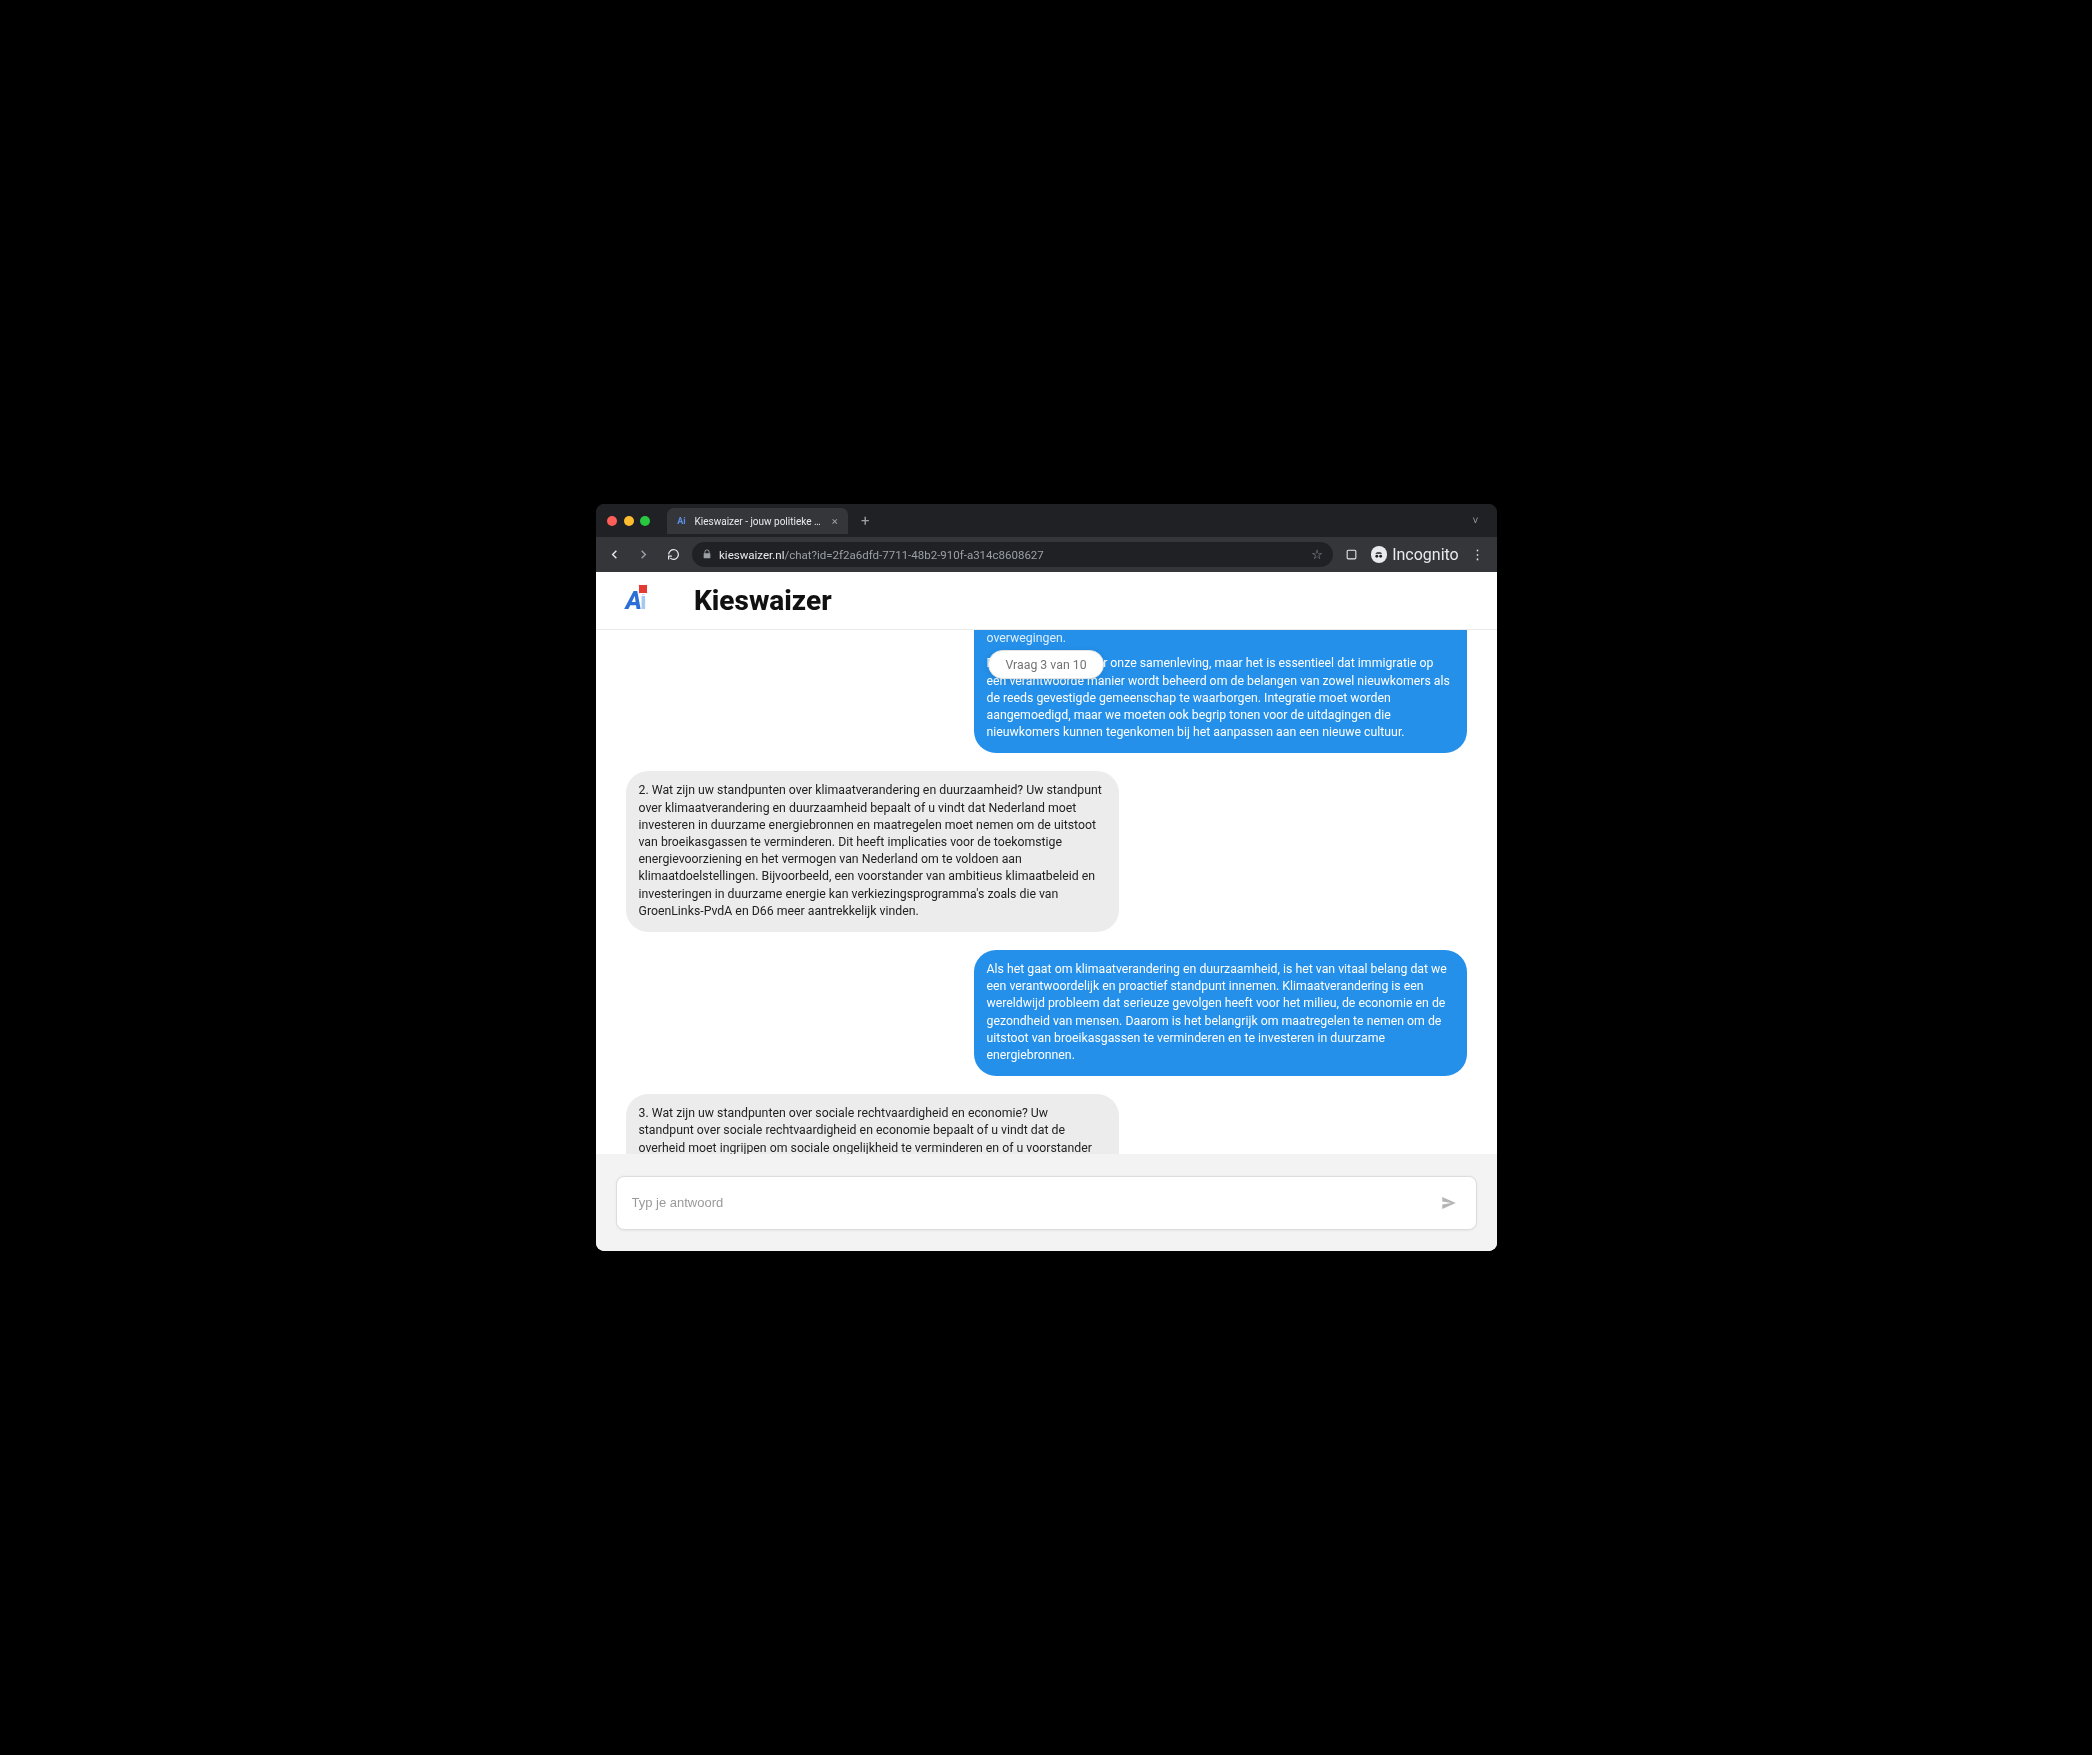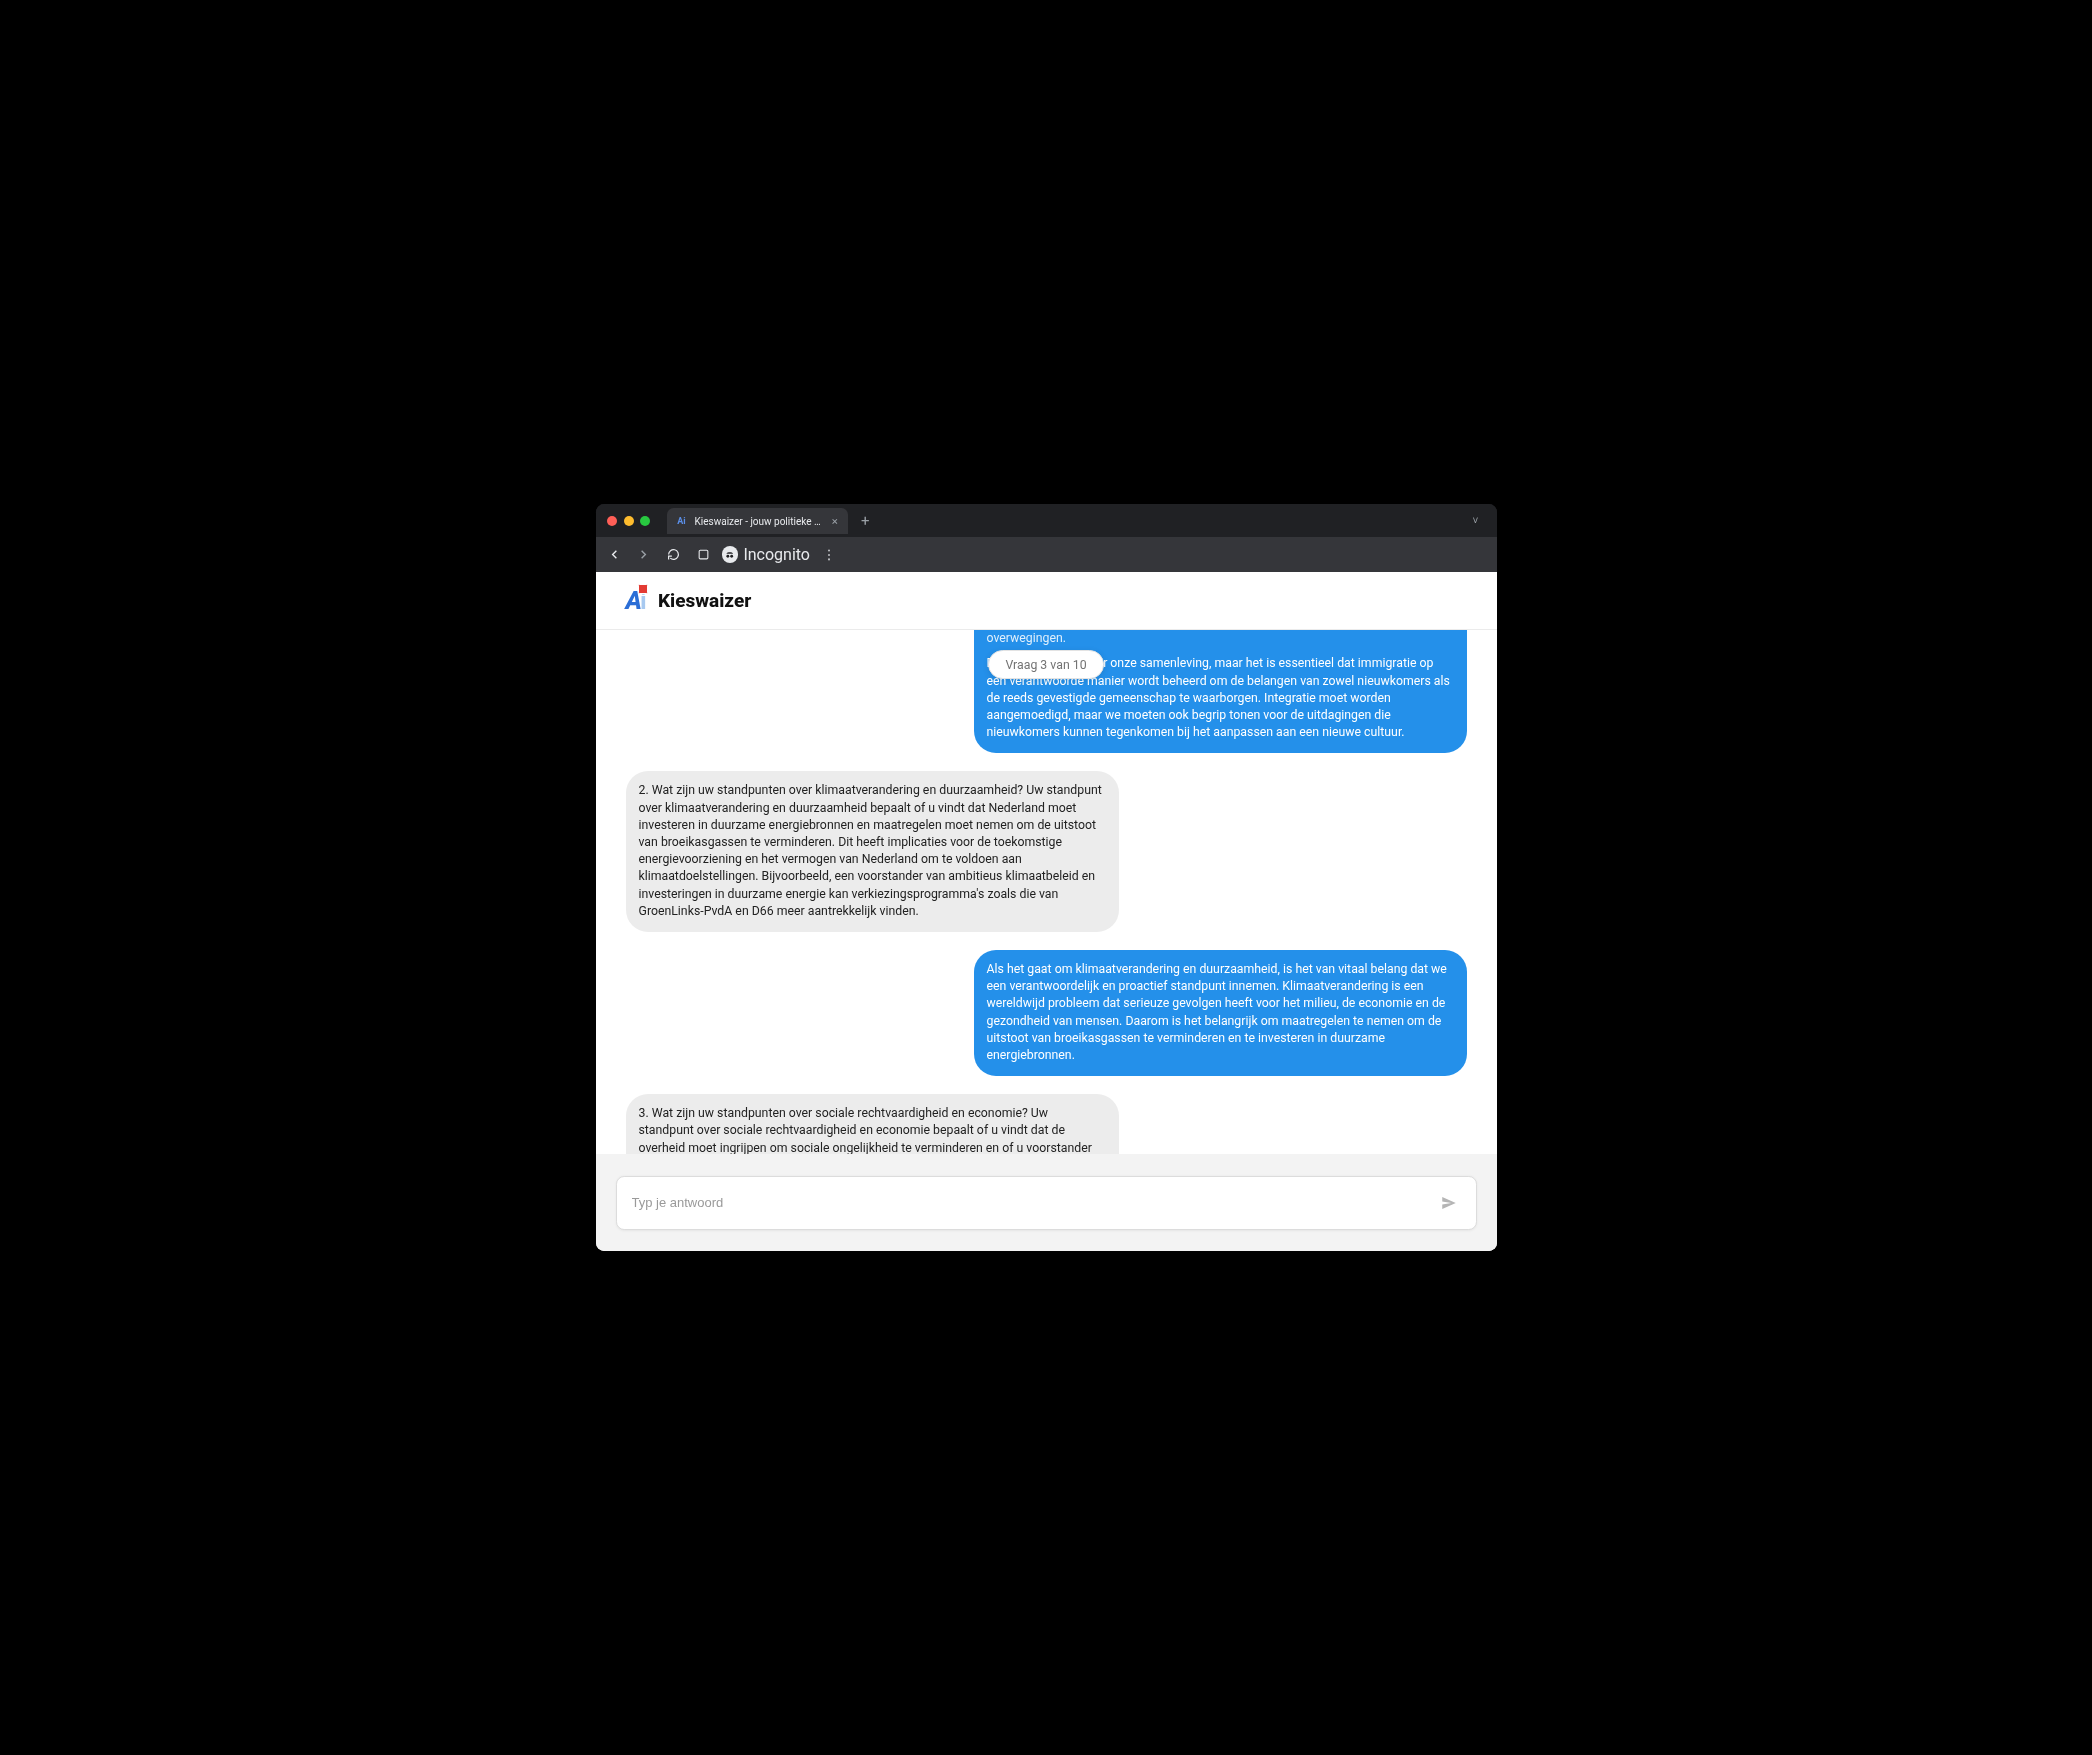--- a/index.html
+++ b/index.html
@@ -122,21 +122,21 @@
       font-weight: 800; font-size: 25px; color: #2b6ed6;
       position: relative;
     }
     .logo .a-letter { font-style: italic; }
     .logo .i-letter { color: #a7c9f0; font-size: 23px; margin-left: -2.5px; }
     .logo .dot {
       position: absolute; top: -1.6px; right: -1.6px;
       width: 10px; height: 10px; background: #e33b34; border-radius: 1.6px;
       border: 1.6px solid #fff;
     }
-    .site-title { font-size: 19px; font-weight: 800; color: #111; }
+    .site-title { font-size: 28px; font-weight: 800; color: #111; margin-left: 36px; }
     .chat-area {
       flex: 1;
       overflow: hidden;
       position: relative;
       padding: 0 30px;
     }
     .progress-pill {
       position: absolute;
       top: 20px;
       left: 50%;
@@ -246,20 +246,31 @@
       <svg width="15" height="15" viewBox="0 0 24 24" fill="none" stroke="currentColor" stroke-width="2.2">
           <path d="M9 6l6 6-6 6"></path>
         </svg>
     </div>
     <div class="nav-btn enabled">
       <svg width="13" height="13" viewBox="0 0 24 24" fill="none" stroke="currentColor" stroke-width="2.2">
           <path d="M3 12a9 9 0 1 1 3 6.7"></path>
           <path d="M3 21v-6h6"></path>
         </svg>
     </div>
+    <div class="omnibox">
+      <span class="lock-icon">
+        <svg width="10" height="10" viewBox="0 0 24 24" fill="currentColor">
+            <path d="M6 10V7a6 6 0 1 1 12 0v3h1a1 1 0 0 1 1 1v10a1 1 0 0 1-1 1H5a1 1 0 0 1-1-1V11a1 1 0 0 1 1-1h1zm2 0h8V7a4 4 0 1 0-8 0v3z"></path>
+          </svg>
+      </span>
+      <span>
+        <span class="url-domain">kieswaizer.nl</span><span class="url-path">/chat?id=2f2a6dfd-7711-48b2-910f-a314c8608627</span>
+      </span>
+      <span class="star-icon">☆</span>
+    </div>
     <div class="ext-icon">
       <svg width="13" height="13" viewBox="0 0 24 24" fill="none" stroke="currentColor" stroke-width="2">
           <rect x="4" y="4" width="16" height="16" rx="2"></rect>
         </svg>
     </div>
     <div class="incognito-badge">
       <span class="incognito-hat">
         <svg width="11.5" height="11.5" viewBox="0 0 24 24" fill="currentColor">
             <circle cx="8" cy="15" r="3"></circle>
             <circle cx="16" cy="15" r="3"></circle>

